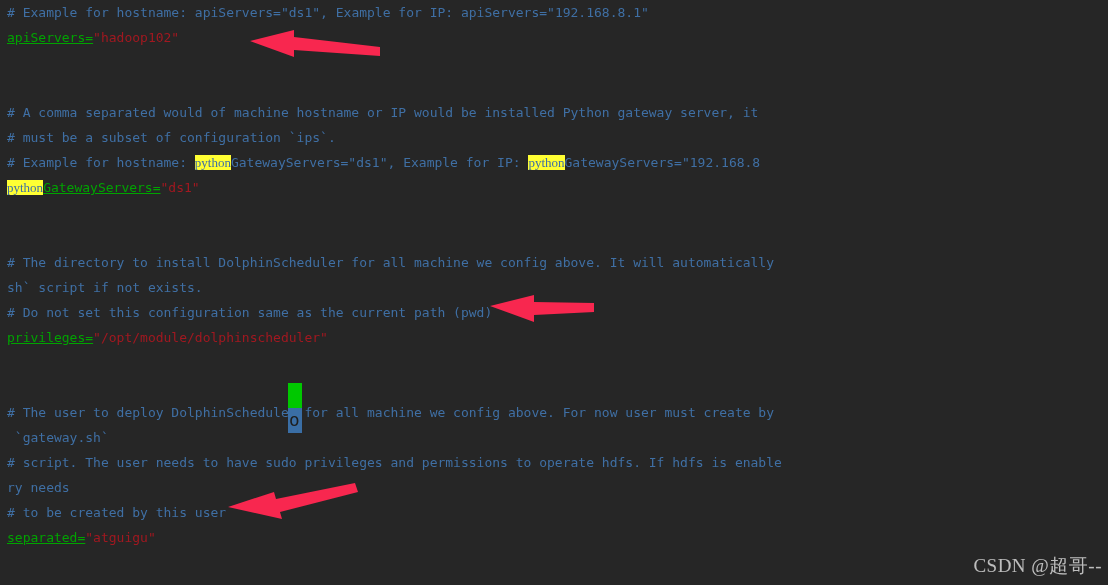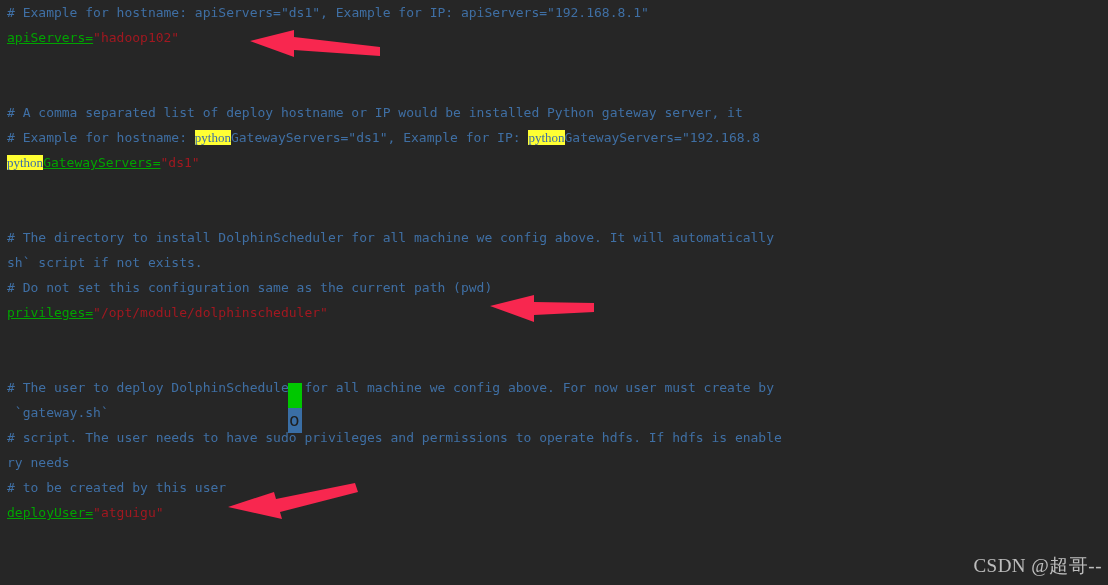--- a/index.html
+++ b/index.html
@@ -89,37 +89,38 @@
 <body>
 
 <div id="terminal">
 
   <div class="code-area">
 
   <div class="line"><span class="cm"># Example for hostn</span><span class="cm">a</span><span class="cm">me: apiServers="ds1", Example for IP: apiServers="192.168.8.1"</span></div>
       <div class="line"><span class="key">apiServers=</span><span class="str">"hadoop102"</span></div>
       <div class="line">&nbsp;</div>
       <div class="line">&nbsp;</div>
-      <div class="line"><span class="cm"># A comma separated list of deploy hostname or IP would be installed Python gateway server, it</span></div>
+      <div class="line"><span class="cm"># A comma separated would of machine hostname or IP would be installed Python gateway server, it</span></div>
+      <div class="line"><span class="cm"># must be a subset of configuration `ips`.</span></div>
       <div class="line"><span class="cm"># Example for hostname: </span><span class="hl">python</span><span class="cm">GatewayServers="ds1", Example for IP: </span><span class="hl">python</span><span class="cm">GatewayServers="192.168.8</span></div>
       <div class="line"><span class="hl">python</span><span class="key">GatewayServers=</span><span class="str">"ds1"</span></div>
       <div class="line">&nbsp;</div>
       <div class="line">&nbsp;</div>
       <div class="line"><span class="cm"># The directory to install DolphinScheduler for all machine we config above. It will automatically</span></div>
       <div class="line"><span class="cm">sh` script if not exists.</span></div>
       <div class="line"><span class="cm"># Do not set this configuration same as the current path (pwd)</span></div>
       <div class="line"><span class="key">privileges=</span><span class="str">"/opt/module/dolphinscheduler"</span></div>
       <div class="line">&nbsp;</div>
       <div class="line">&nbsp;</div>
       <div class="line"><span class="cm"># The user to deploy DolphinScheduler for all machine we config above. For now user must create by</span></div>
       <div class="line"><span class="cm"> `gateway.sh`</span></div>
       <div class="line"><span class="cm"># script. The user needs to have sudo privileges and permissions to operate hdfs. If hdfs is enable</span></div>
       <div class="line"><span class="cm">ry needs</span></div>
       <div class="line"><span class="cm"># to be created by this user</span></div>
-      <div class="line"><span class="key">deployUser=</span><span class="str">"atguigu"</span></div>
+      <div class="line"><span class="key">separated=</span><span class="str">"atguigu"</span></div>
       <div class="line">&nbsp;</div>
       <div class="line">&nbsp;</div>
     </div>
 
   <div class="cursor-green" style="left:288px; top:383px; width:14px; height:25px;"></div>
 
   <div class="sel-blue" style="left:288px; top:408px; width:14px; height:25px;"></div>
   <div class="char-on-sel" style="left:289px; top:408px;">o</div>
 
   <svg class="arrow-layer" width="1108" height="585" viewBox="0 0 1108 585">

